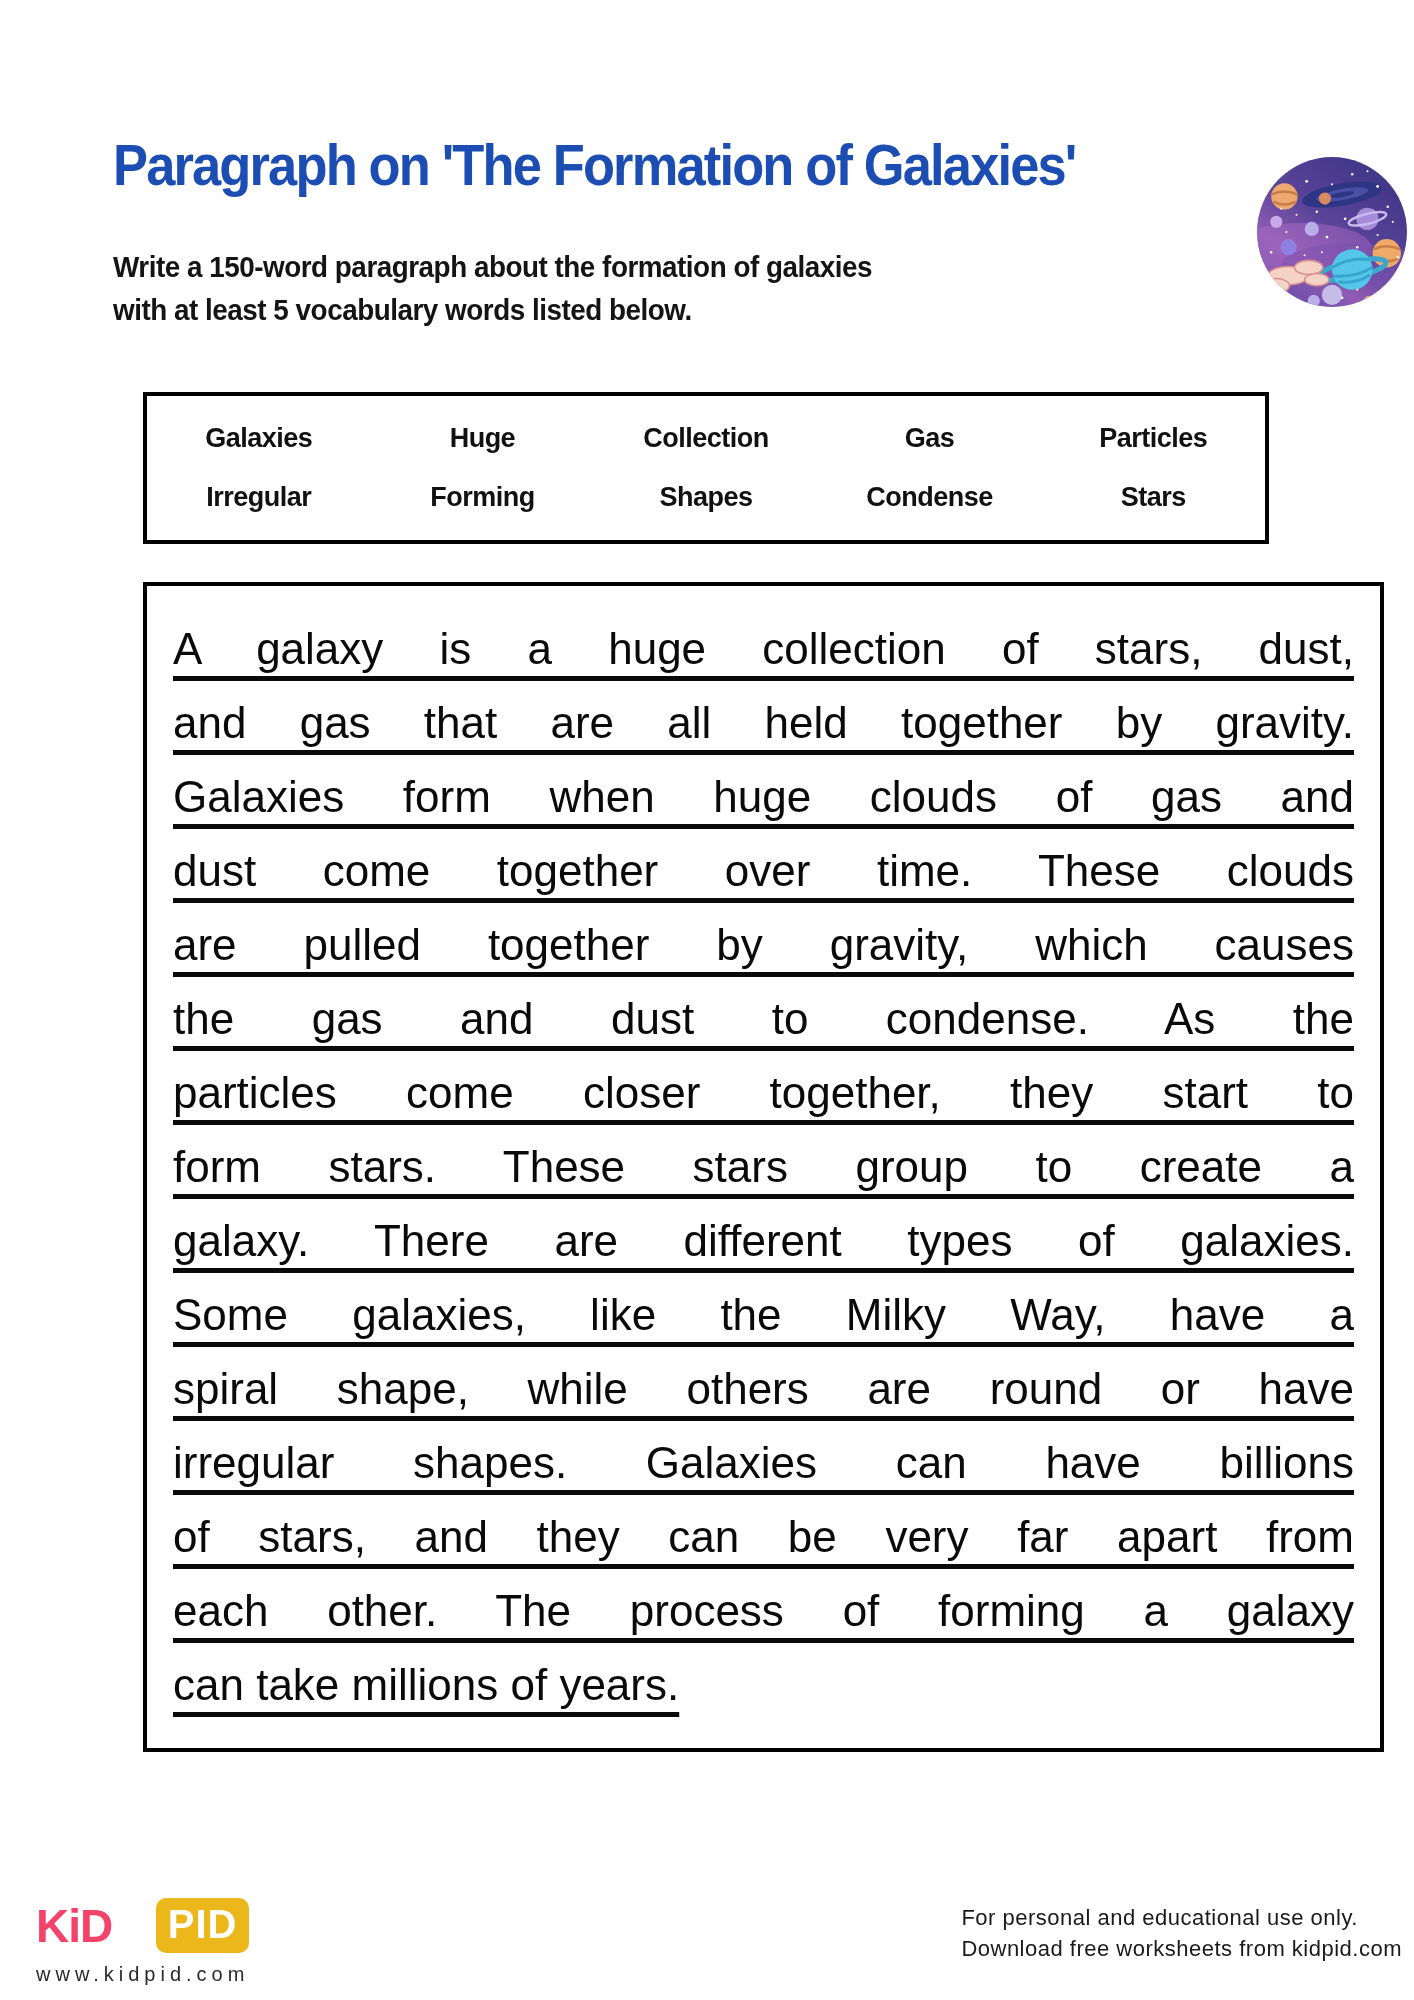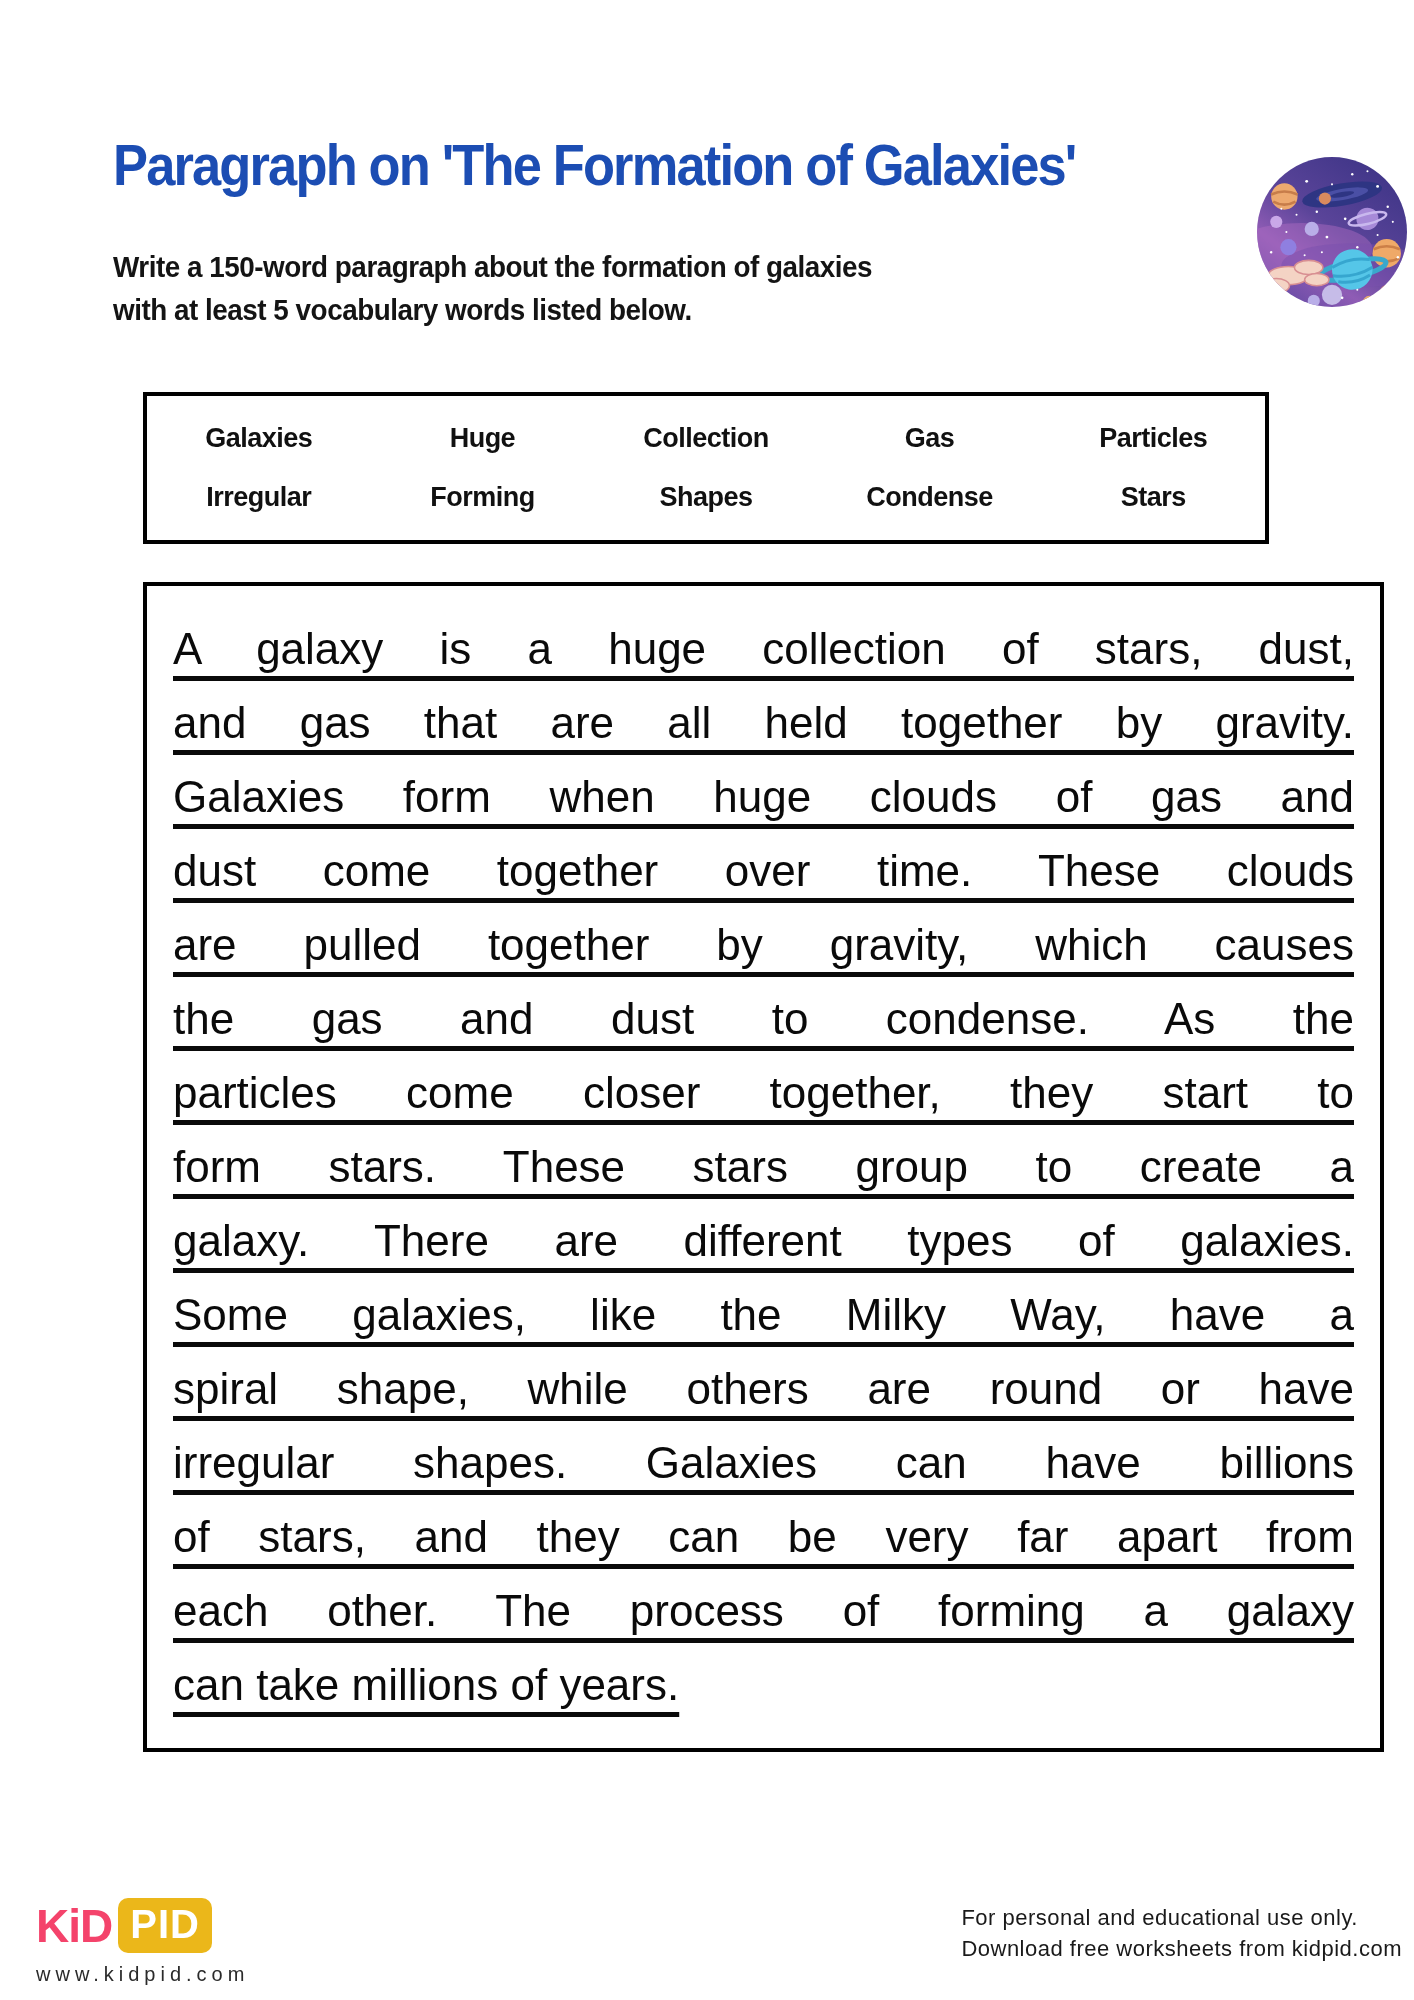--- a/index.html
+++ b/index.html
@@ -52,21 +52,21 @@
     text-decoration:underline;
     text-decoration-thickness:5px;
     text-underline-offset:12px;
     text-decoration-skip-ink:none;
     letter-spacing:0px;
     white-space:nowrap;
   }
   .para-line:last-child{text-align-last:left;}
   
   .footer-left{position:absolute;left:36px;top:1898px;}
-  .brand{display:flex;align-items:center;gap:6px;}
+  .brand{display:flex;align-items:center;gap:6px;justify-content:space-between;}
   .brand-kid{
     font-size:46px;font-weight:800;letter-spacing:-1px;
     color:var(--logo-pink,#F4436B);
   }
   .brand-pid{
     display:inline-block;
     background:var(--logo-yellow,#EBB71A);
     color:#ffffff;font-size:40px;font-weight:800;
     padding:4px 12px 6px 12px;border-radius:10px;
     letter-spacing:1px;

